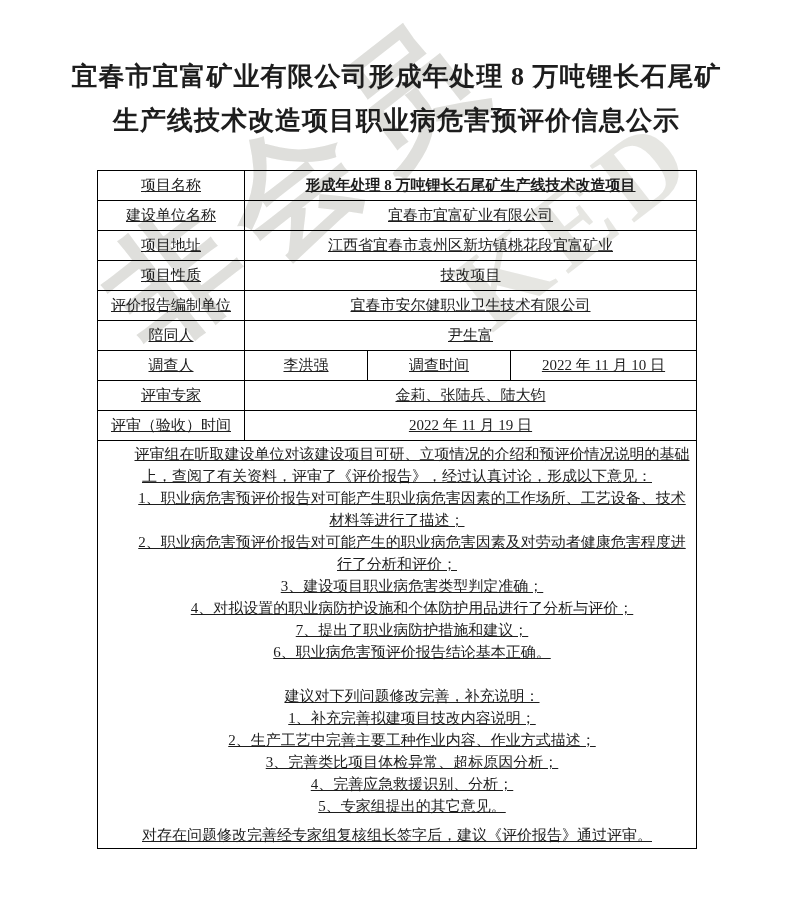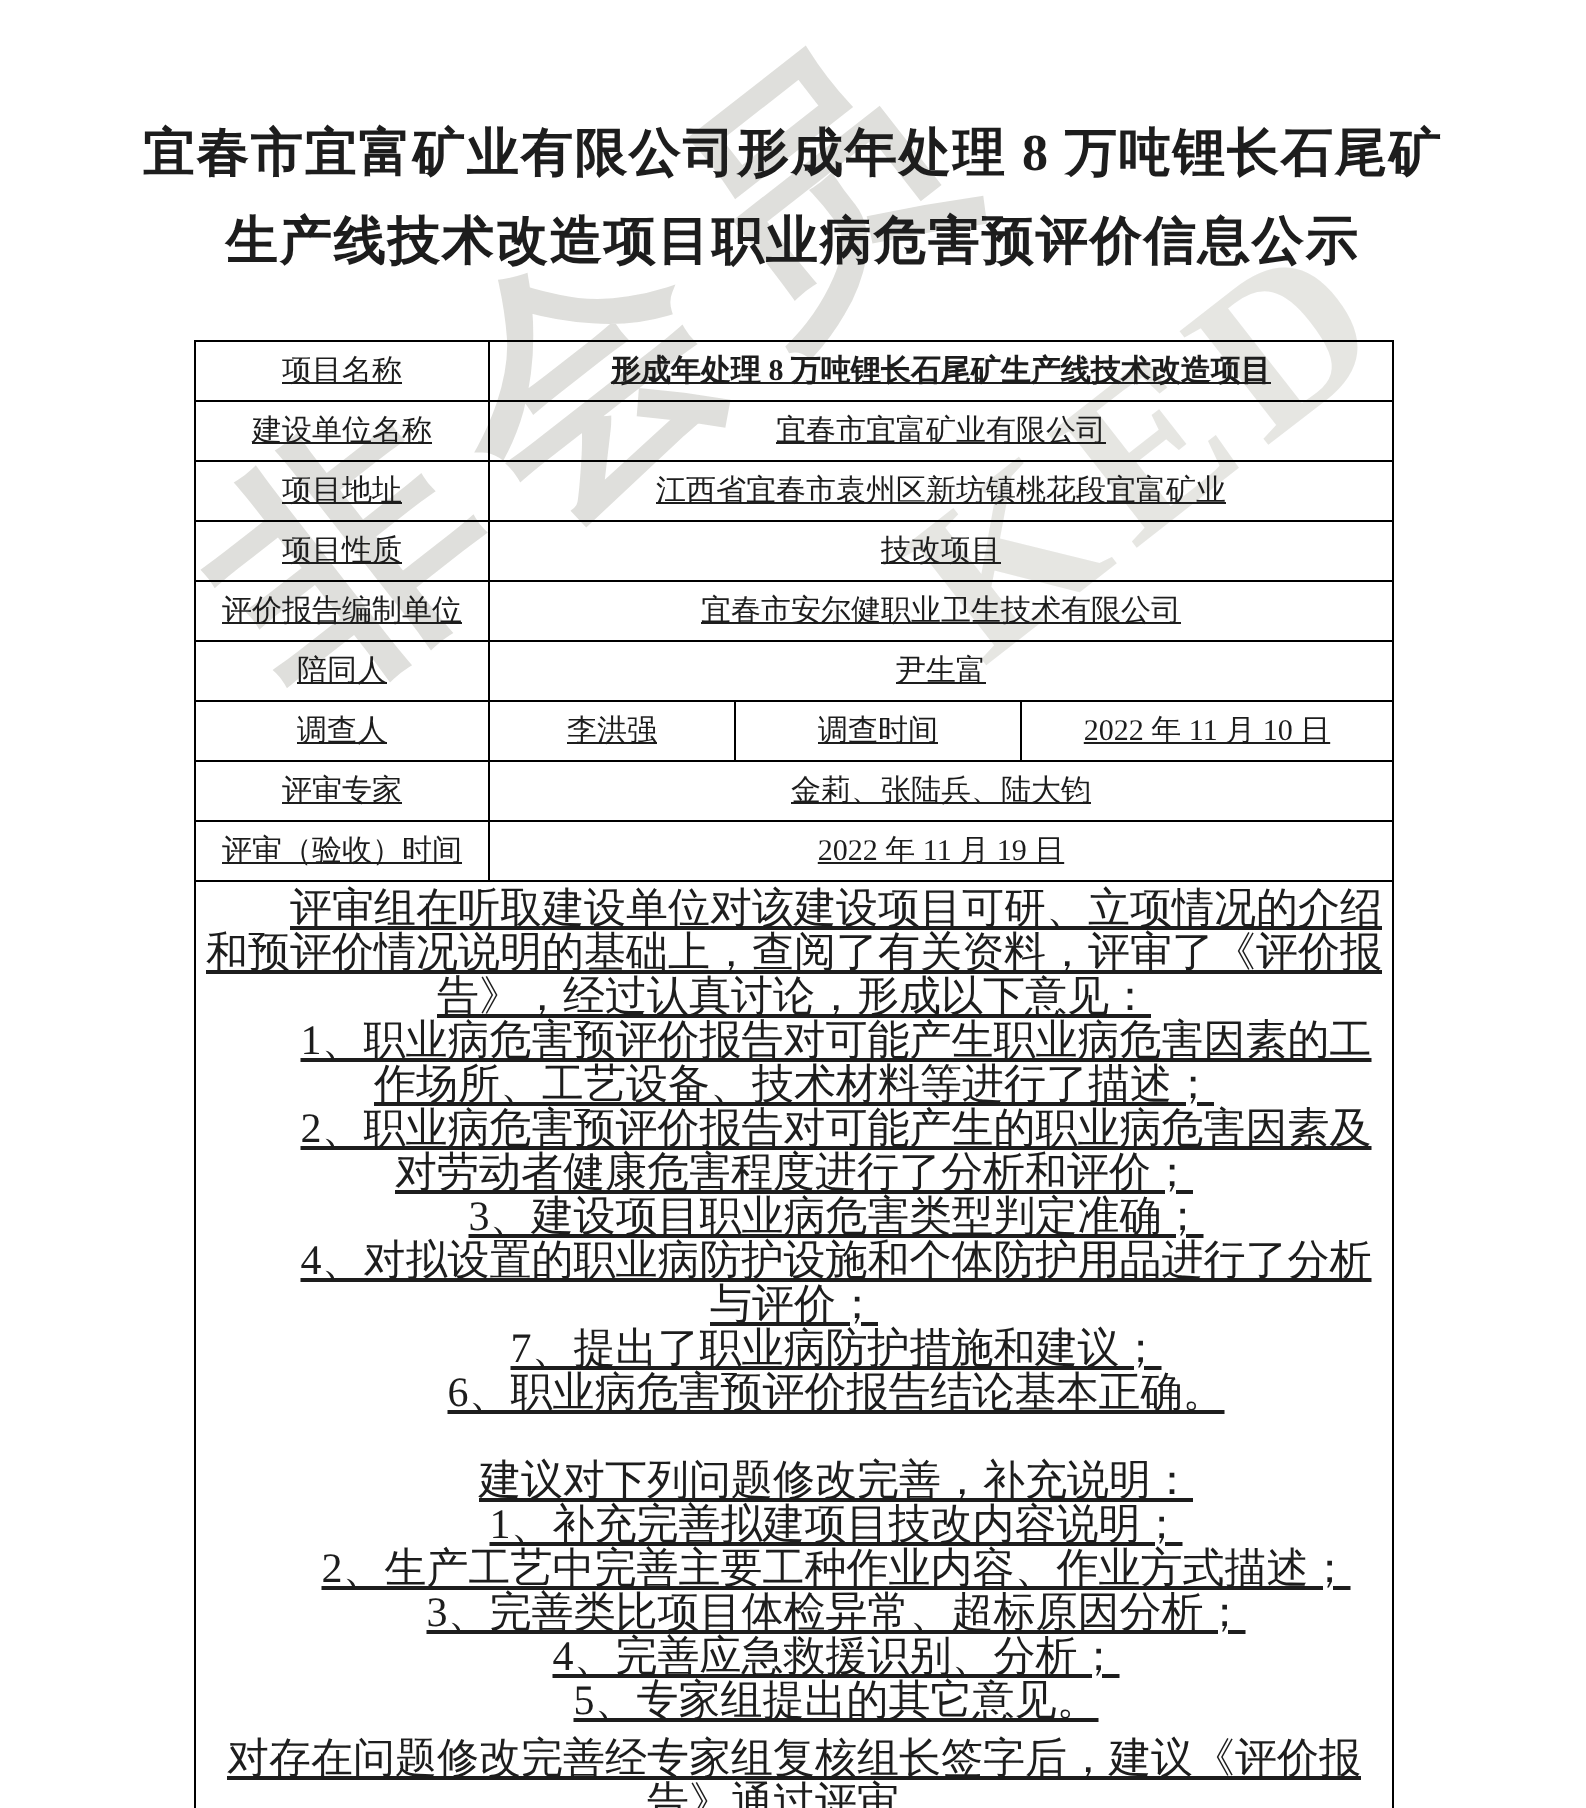--- a/index.html
+++ b/index.html
@@ -80,21 +80,21 @@
     margin-top: 44px;
   }
   td.opinion-cell {
     text-align: left;
     vertical-align: top;
     height: 405px;
     padding: 5px 8px 8px 8px;
   }
   .opinion-cell p {
     margin: 0;
-    font-size: 21px;
+    font-size: 15px;
     line-height: 22px;
     text-indent: 2em;
   }
   .opinion-cell p.no-indent {
     text-indent: 0;
     margin-top: 7px;
   }
   .opinion-cell p.spacer {
     height: 22px;
   }

